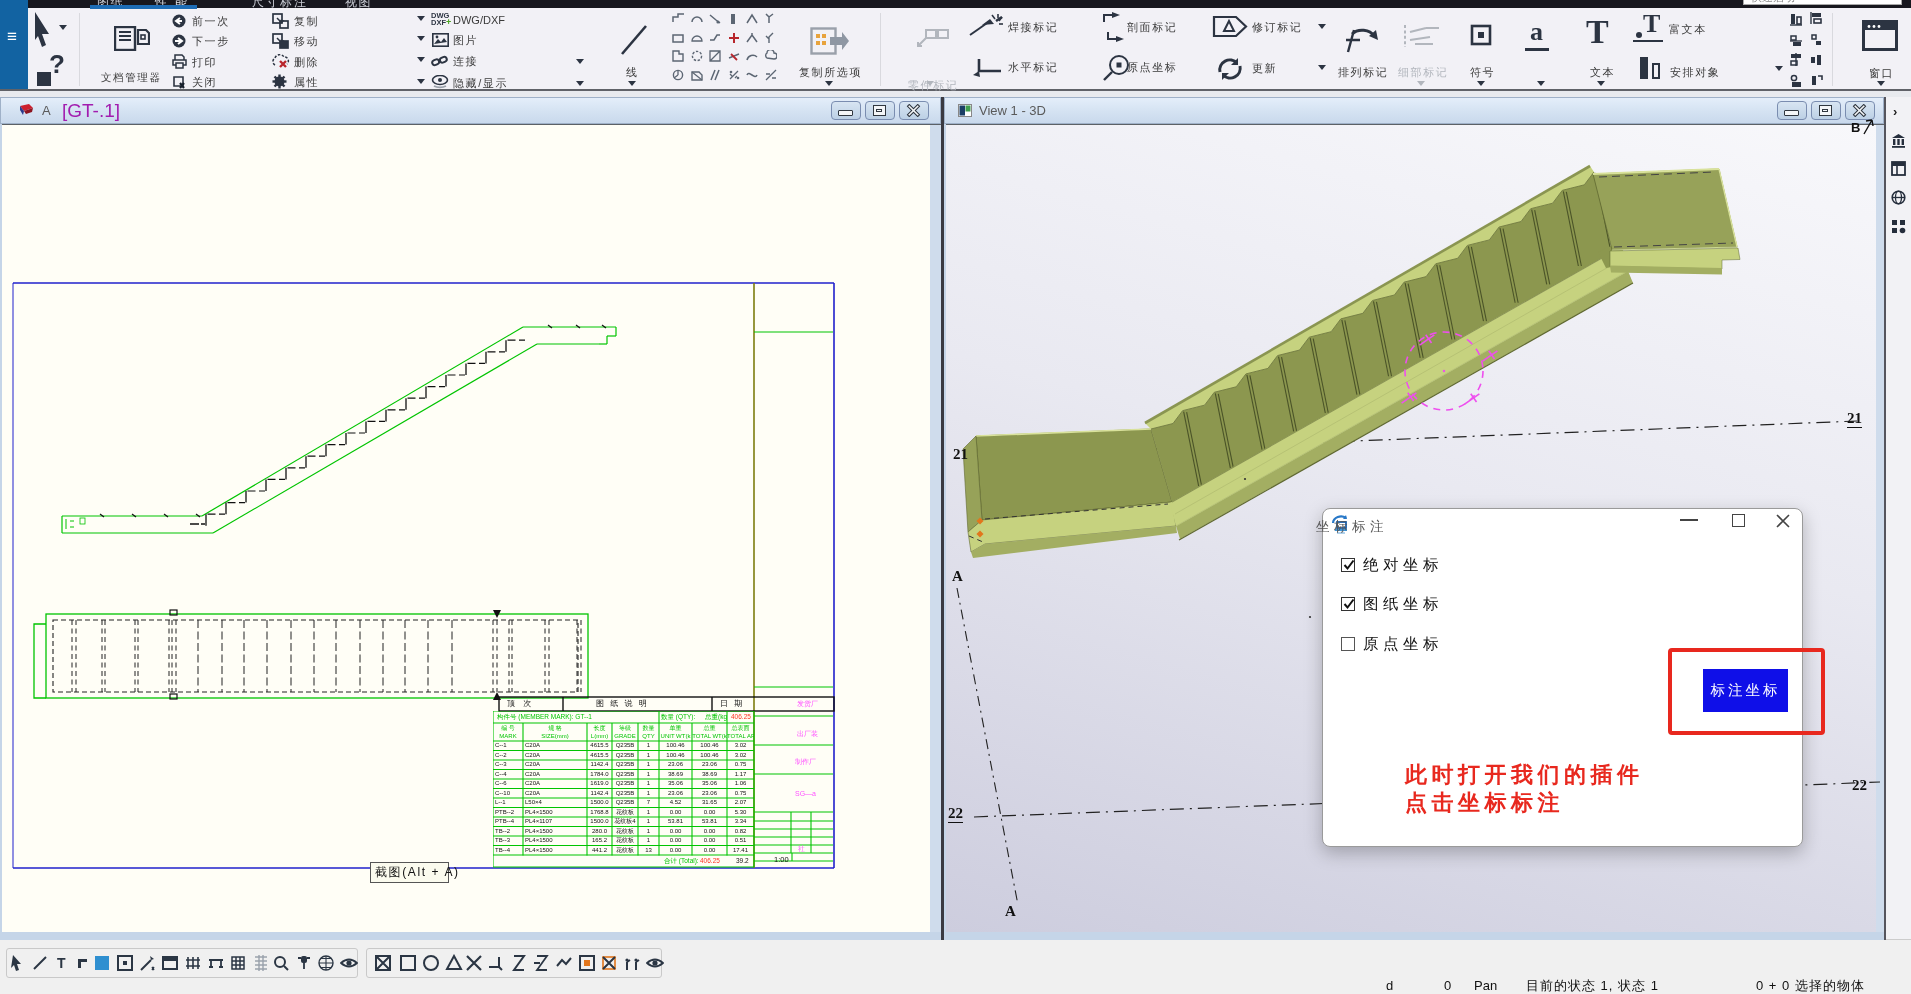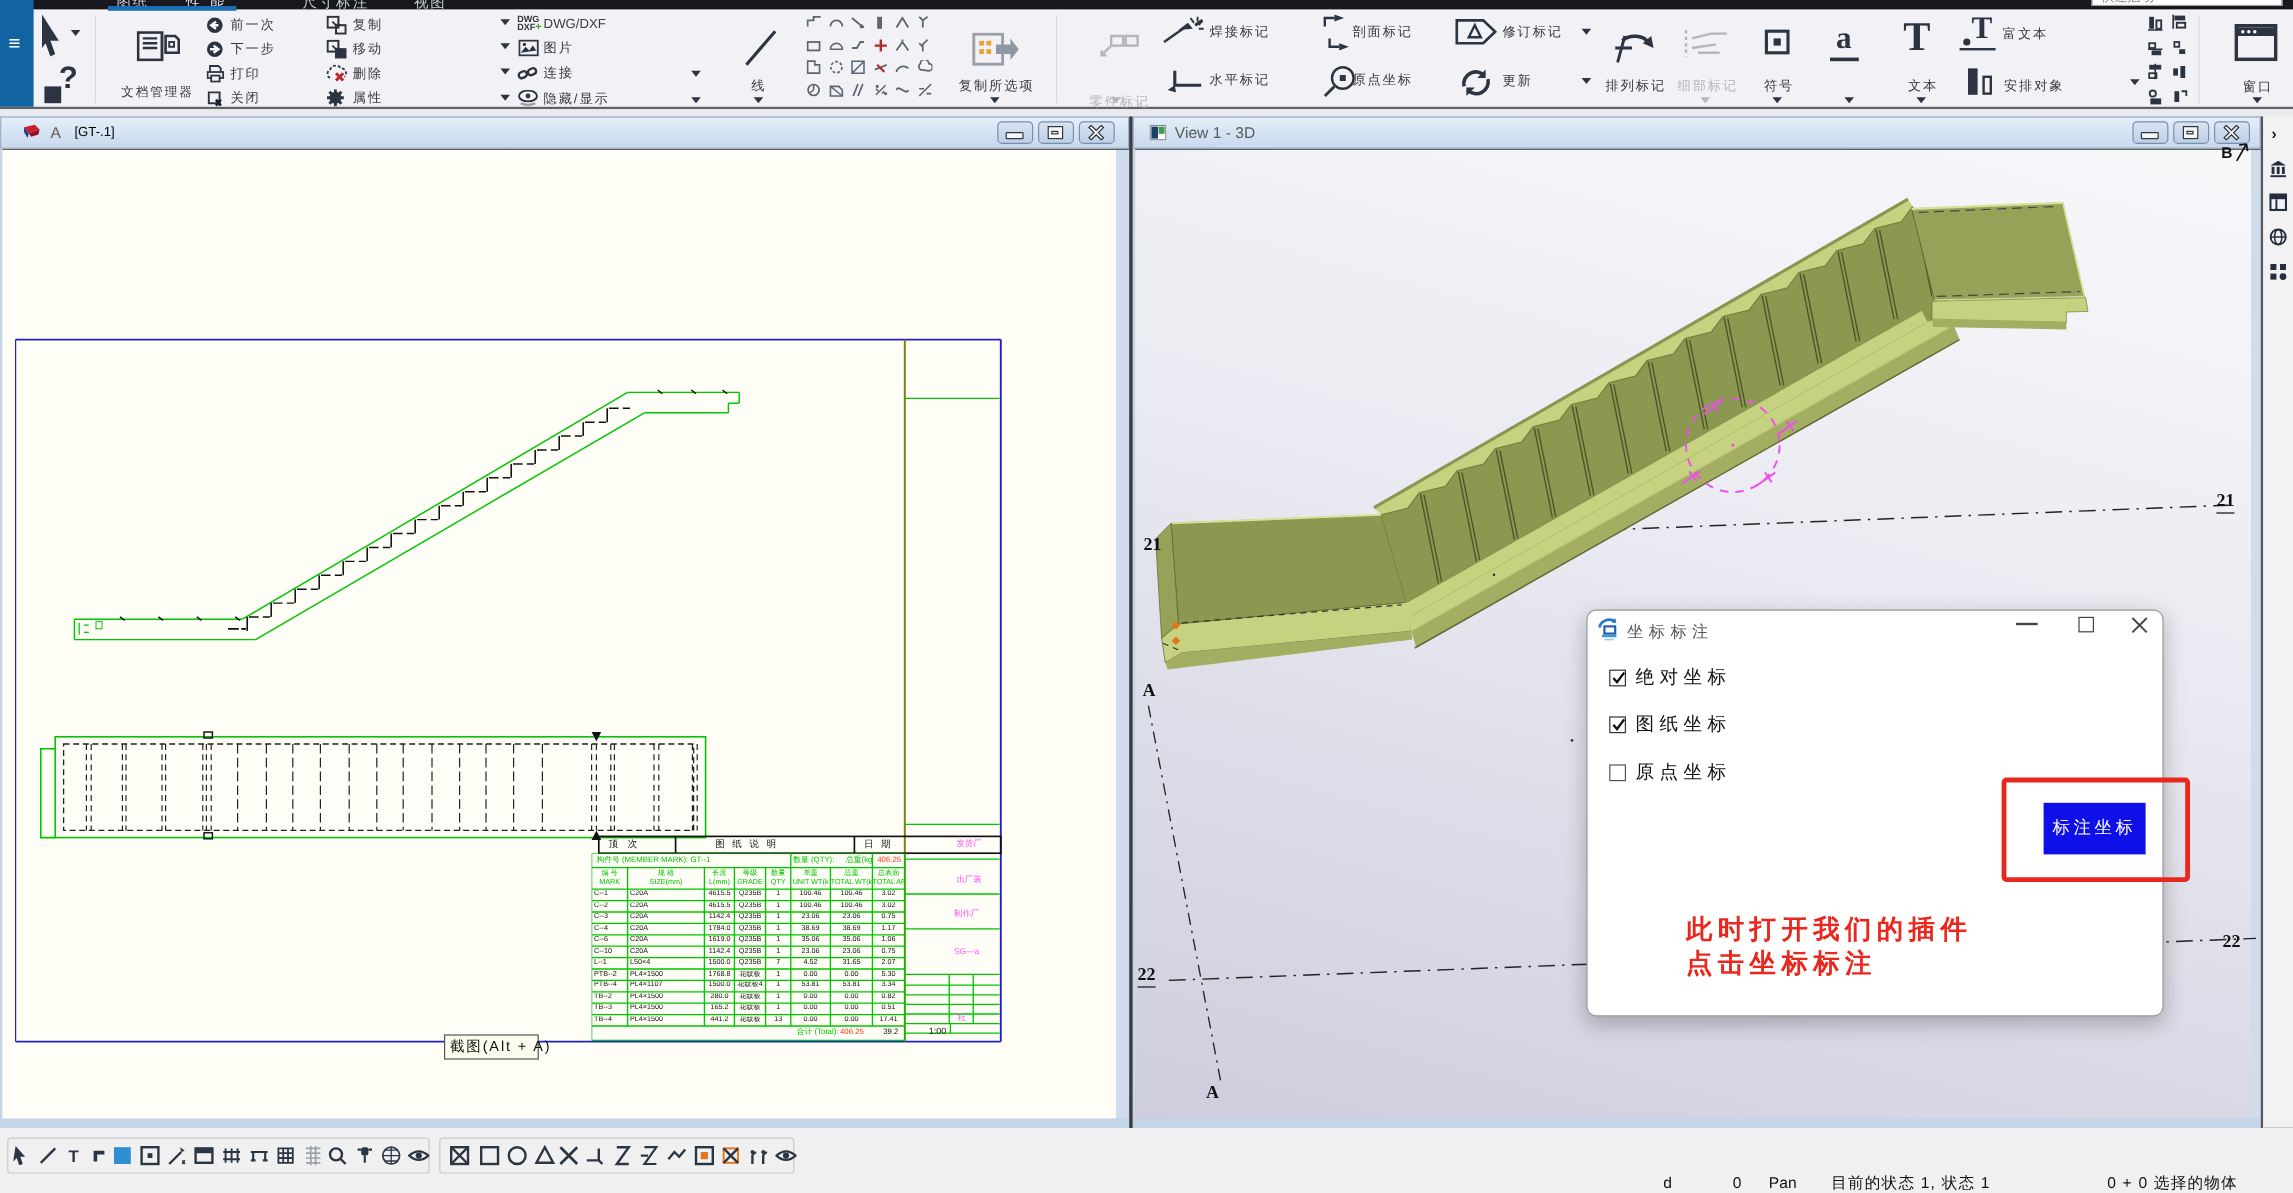--- a/index.html
+++ b/index.html
@@ -342,21 +342,21 @@
 <div style="position:absolute;left:1869px;top:67px;font-size:11px;line-height:13px;color:#3a3a3a;white-space:nowrap;letter-spacing:1.6px;">窗口</div>
 <div style="position:absolute;left:1876.5px;top:81px;width:0;height:0;border-left:4.5px solid transparent;border-right:4.5px solid transparent;border-top:5.58px solid #2c3442;"></div>
 <div style="position:absolute;left:0px;top:97px;width:941px;height:843px;background:#c5d5e8;"></div>
 <div style="position:absolute;left:0px;top:97px;width:941px;height:27px;background:linear-gradient(180deg,#e4eefa 0%,#d4e2f2 55%,#c9d9ec 100%);border:1px solid #9fb1c8;"></div>
 <svg style="position:absolute;left:19px;top:103px" width="16" height="15" viewBox="0 0 16 15">
       <path d="M1 3 L10 1 L14 5 L5 8 Z" fill="#cc1f2d"></path>
       <path d="M5 8 L14 5 L13 9 L7 11 Z" fill="#8c1420"></path>
       <path d="M1 3 L5 8 L4 12 L1 7 Z" fill="#2c3a8c"></path>
     </svg>
 <div style="position:absolute;left:42px;top:103px;font-size:13px;line-height:15px;color:#5a5a5a;white-space:nowrap;">A</div>
-<div style="position:absolute;left:62px;top:103px;font-size:11px;line-height:15px;color:#000000;white-space:nowrap;">[GT-.1]</div>
+<div style="position:absolute;left:62px;top:103px;font-size:19px;line-height:15px;color:#a21caf;white-space:nowrap;">[GT-.1]</div>
 <div style="position:absolute;left:831px;top:101px;width:30px;height:19px;background:linear-gradient(180deg,#d8e5f2,#bcd0e5);border:1.5px solid #7a8db0;border-radius:4px;"></div>
 <div style="position:absolute;left:838px;top:110px;width:15px;height:6px;background:#f4f6f8;border:1.5px solid #30373f;border-radius:1px;"></div>
 <div style="position:absolute;left:865px;top:101px;width:30px;height:19px;background:linear-gradient(180deg,#d8e5f2,#bcd0e5);border:1.5px solid #7a8db0;border-radius:4px;"></div>
 <div style="position:absolute;left:873px;top:105px;width:13px;height:11px;background:#f4f6f8;border:1.5px solid #30373f;"></div>
 <div style="position:absolute;left:876px;top:109px;width:6px;height:3px;background:#f4f6f8;border:1.5px solid #30373f;"></div>
 <div style="position:absolute;left:899px;top:101px;width:30px;height:19px;background:linear-gradient(180deg,#d8e5f2,#bcd0e5);border:1.5px solid #7a8db0;border-radius:4px;"></div>
 <svg style="position:absolute;left:906px;top:104px" width="15" height="13" viewBox="0 0 15 13">
       <path d="M2 1 L13 12 M13 1 L2 12" stroke="#2b323b" stroke-width="3.6"></path>
       <path d="M2.7 1.7 L12.3 11.3 M12.3 1.7 L2.7 11.3" stroke="#f4f6f8" stroke-width="1.6"></path>
     </svg>
@@ -750,21 +750,21 @@
     </svg>
 <div style="position:absolute;left:1322px;top:508px;width:481px;height:339px;background:#fff;border:1px solid #9a9a9a;border-radius:8px;box-shadow:0 6px 18px rgba(0,0,0,0.25);"></div>
 <svg style="position:absolute;left:1331px;top:514px" width="20" height="20" viewBox="0 0 20 20">
       <rect x="0" y="0" width="20" height="20" fill="#fff"></rect>
       <path d="M2 9 a8 7 0 0 1 13 -5" fill="none" stroke="#2878c8" stroke-width="2.2"></path>
       <path d="M15 1 l1 4 l-4 0 z" fill="#2878c8"></path>
       <rect x="6" y="8" width="9" height="6" fill="none" stroke="#1c5fa8" stroke-width="1.8"></rect>
       <line x1="4" y1="16" x2="16" y2="16" stroke="#3c96dc" stroke-width="2"></line>
       <line x1="6" y1="19" x2="14" y2="19" stroke="#9dc7e8" stroke-width="1.6"></line>
     </svg>
-<div style="position:absolute;left:1356px;top:519px;font-size:13.5px;line-height:15.5px;color:#555;white-space:nowrap;letter-spacing:4.5px;">坐标标注</div>
+<div style="position:absolute;left:1316px;top:519px;font-size:13.5px;line-height:15.5px;color:#555;white-space:nowrap;letter-spacing:4.5px;">坐标标注</div>
 <div style="position:absolute;left:1680px;top:519px;width:18px;height:2px;background:#444;"></div>
 <div style="position:absolute;left:1732px;top:514px;width:13px;height:13px;border:1.6px solid #444;"></div>
 <svg style="position:absolute;left:1775px;top:513px" width="16" height="16" viewBox="0 0 16 16">
       <path d="M2 2 L14 14 M14 2 L2 14" stroke="#444" stroke-width="1.6"></path>
     </svg>
 <div style="position:absolute;left:1341px;top:558px;width:14px;height:14px;border:1.8px solid #333;background:#fff;"></div>
 <svg style="position:absolute;left:1342px;top:558px" width="14" height="14" viewBox="0 0 14 14">
       <path d="M2.5 7 L5.5 10.5 L11.5 2.5" stroke="#111" stroke-width="2" fill="none"></path>
     </svg>
 <div style="position:absolute;left:1363px;top:556px;font-size:15.5px;line-height:17.5px;color:#111;white-space:nowrap;letter-spacing:4.5px;">绝对坐标</div>

